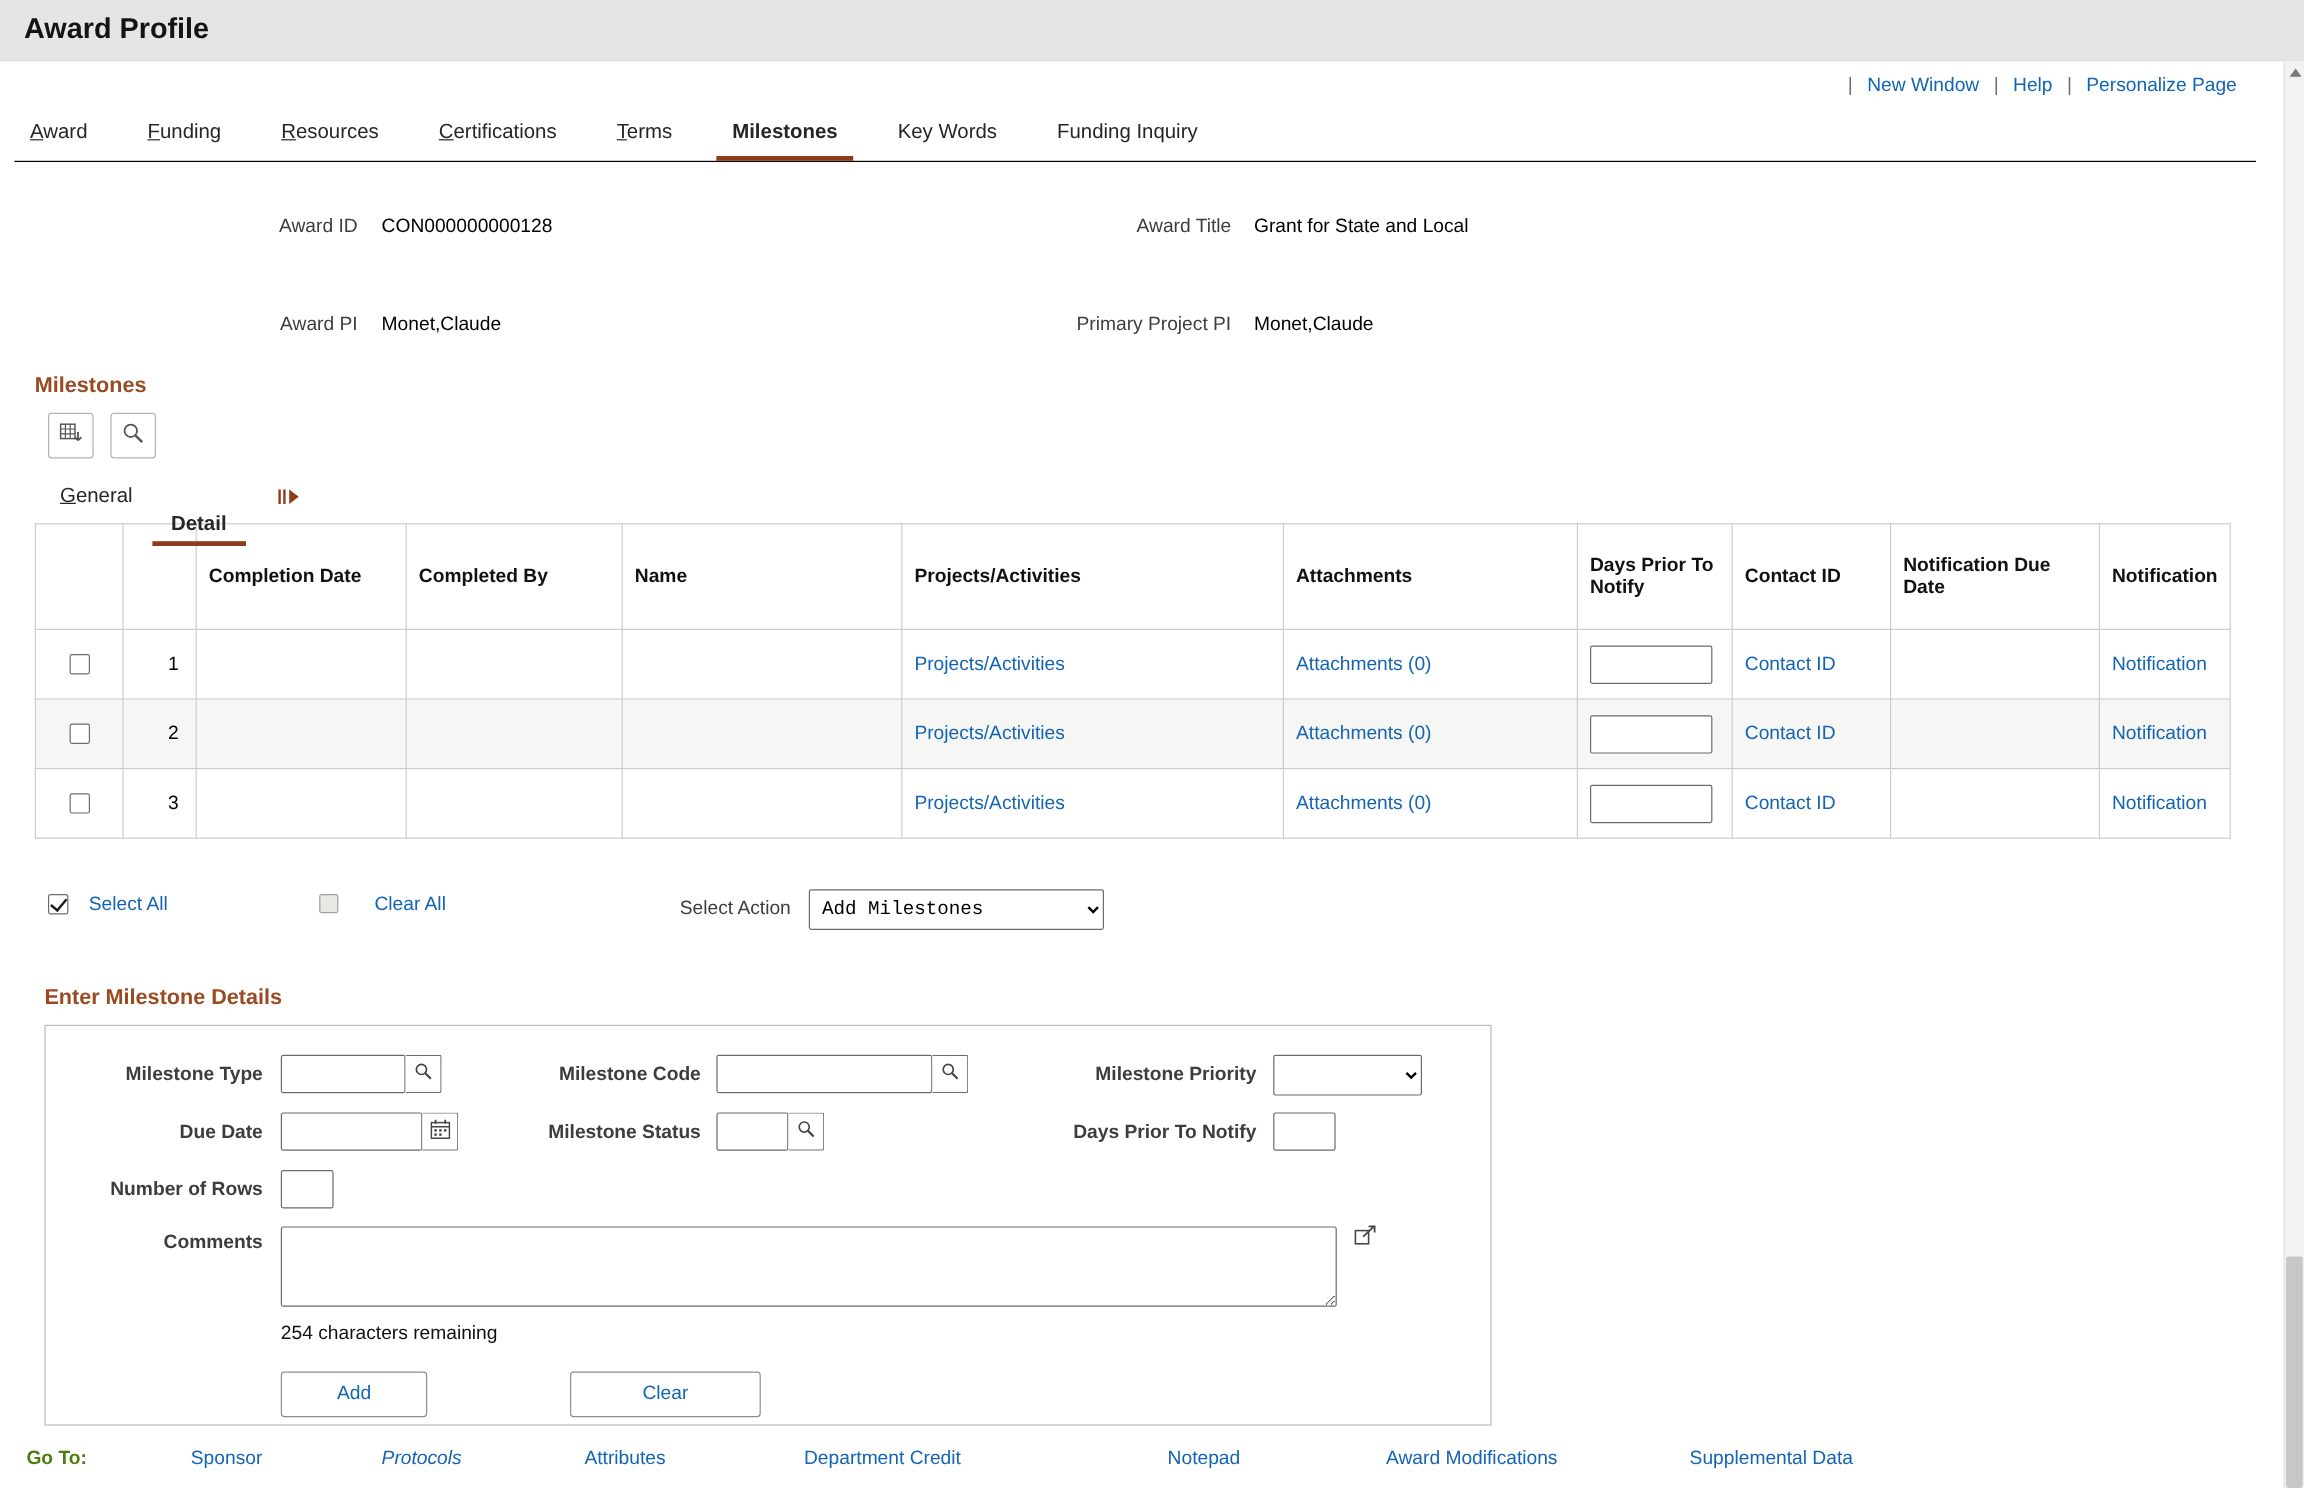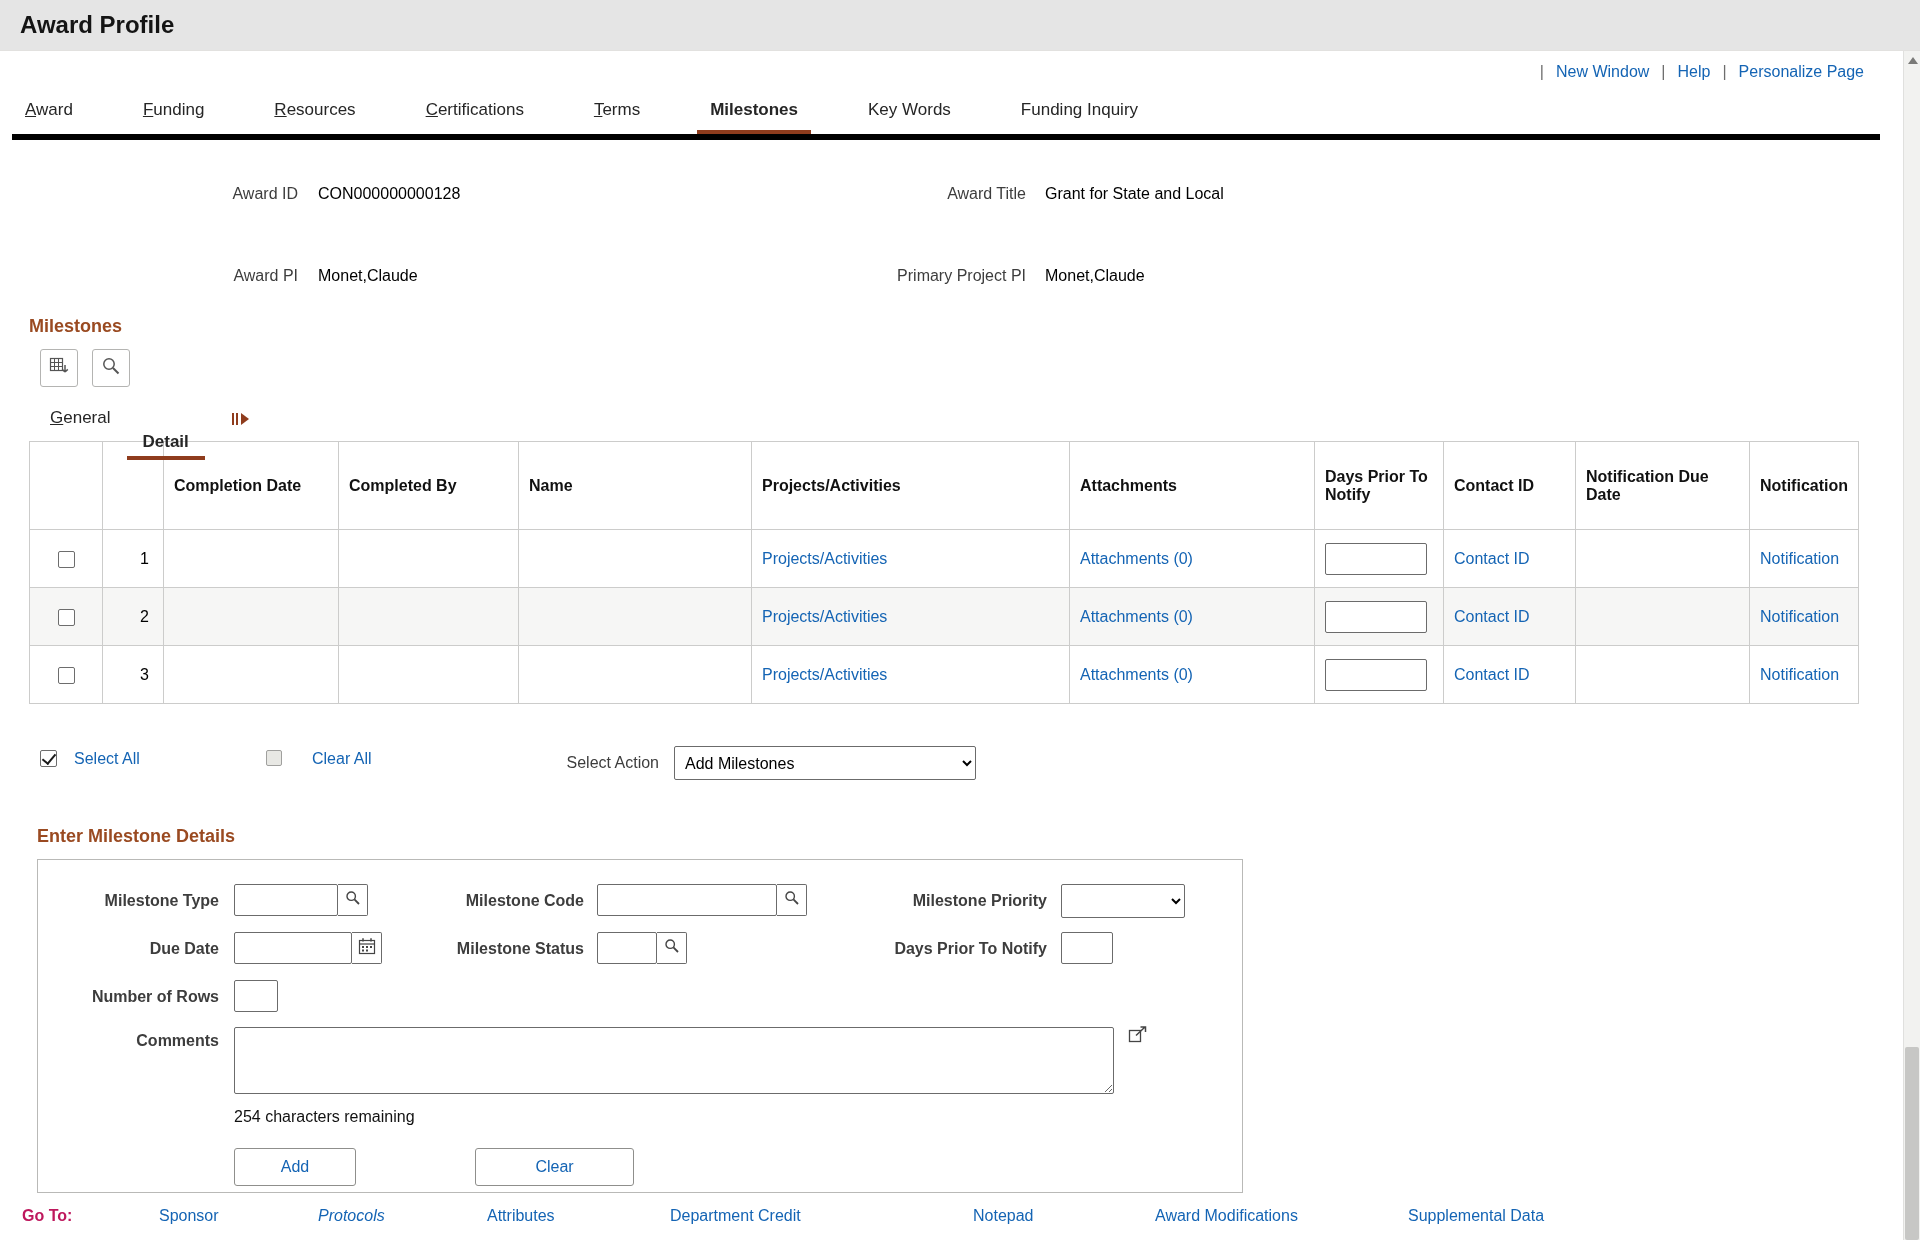--- a/index.html
+++ b/index.html
@@ -13,21 +13,21 @@
   .titlebar h1 { font-size:24px; font-weight:bold; color:#141414; }
 
   
   .header-links { display:flex; justify-content:flex-end; align-items:center;
     gap:12px; padding:12px 56px 0 0; font-size:16px; }
   .header-links .sep { color:#6d6d6d; }
   a.lnk { color:#1464b4; text-decoration:none; cursor:pointer; }
 
   
   .tabs { display:flex; align-items:flex-end; margin:6px 40px 0 12px;
-    border-bottom:6px solid #000000;gap:20px; }
+    border-bottom:1px solid #000000; }
   .tab { font-size:17px; color:#262626; padding:13px 13px 14px; margin-right:24px;
     cursor:pointer; white-space:nowrap; }
   .tab.active { font-weight:bold; border-bottom:4px solid #8f3c1d; padding-bottom:10px; }
   .tab u { text-decoration:underline; }
 
   
   .fields { position:relative; height:152px; font-size:16px; }
   .frow { position:absolute; height:32px; display:flex; align-items:center; }
   .flabel { font-weight:normal; color:#3d3d3d; }
   .lab-l { position:absolute; left:0; width:298px; text-align:right; }
@@ -78,21 +78,21 @@
   
   .actions { position:relative; height:48px; margin-top:38px; font-size:16px; }
   .actions .cb-selectall { position:absolute; left:40px; top:8px; }
   .actions .selectall-link { position:absolute; left:74px; top:8px; }
   .clearall-box { position:absolute; left:266px; top:8px; width:16px; height:16px;
     border:1px solid #a0a09e; background:#e8e8e4; border-radius:2px; cursor:pointer; }
   .actions .clearall-link { position:absolute; left:312px; top:8px; }
   .actions .sa-label { position:absolute; left:539px; width:120px; text-align:right; top:12px; }
   select { border:1px solid #6b6b6b; border-radius:2px; background:#fff; font-size:16px;
     font-family:"Liberation Sans", sans-serif; height:34px; padding:0 6px; }
-  .sa-select { position:absolute; left:674px; top:4px; width:302px; }
+  .sa-select { position:absolute; left:674px; top:4px; width:246px;font-family:Liberation Mono, monospace; }
 
   
   .details-box { position:relative; width:1206px; height:334px; margin:12px 0 0 37px;
     border:1px solid #b9b9b7; font-size:16px; }
   .drow { position:absolute; left:0; width:100%; height:34px; }
   .dlab { position:absolute; font-weight:bold; color:#3d3d3d; top:8px; }
   .dl1 { left:0; width:181px; text-align:right; }
   .dl2 { left:300px; width:246px; text-align:right; }
   .dl3 { left:700px; width:309px; text-align:right; }
   .field { position:absolute; top:0; display:flex; align-items:stretch; }
@@ -115,21 +115,21 @@
   .expand-icon { position:absolute; top:165px; left:1090px; cursor:pointer; }
   .chars-remaining { position:absolute; top:248px; left:196px; color:#111; }
   .btn { position:absolute; top:288px; height:38px; border:1px solid #8f8f8c;
     border-radius:3px; background:#fff; color:#1464b4; font-size:16px;
     font-family:"Liberation Sans", sans-serif; cursor:pointer; }
   .btn-add { left:196px; width:122px; }
   .btn-clear { left:437px; width:159px; }
 
   
   .footer { position:absolute; left:0; top:1203px; width:100%; height:36px; font-size:16px; }
-  .footer .goto { position:absolute; left:22px; top:4px; font-weight:bold; color:#be185d; }
+  .footer .goto { position:absolute; left:22px; top:4px; font-weight:bold; color:#4d7c0f; }
   .fl0{left:159px;} .fl1{left:318px;font-style:italic;} .fl2{left:487px;} .fl3{left:670px;}
   .fl4{left:973px;} .fl5{left:1155px;} .fl6{left:1408px;}
   .footer a { position:absolute; top:4px; }
 
   
   .scrollbar { position:absolute; top:51px; right:0; width:17px; bottom:0;
     background:#f2f2f0; border-left:1px solid #e0e0de; }
   .sb-up { position:absolute; top:0; left:0; width:17px; height:18px;
     display:flex; align-items:center; justify-content:center; cursor:pointer; }
   .sb-up-tri { width:0; height:0; border-left:5px solid transparent;

